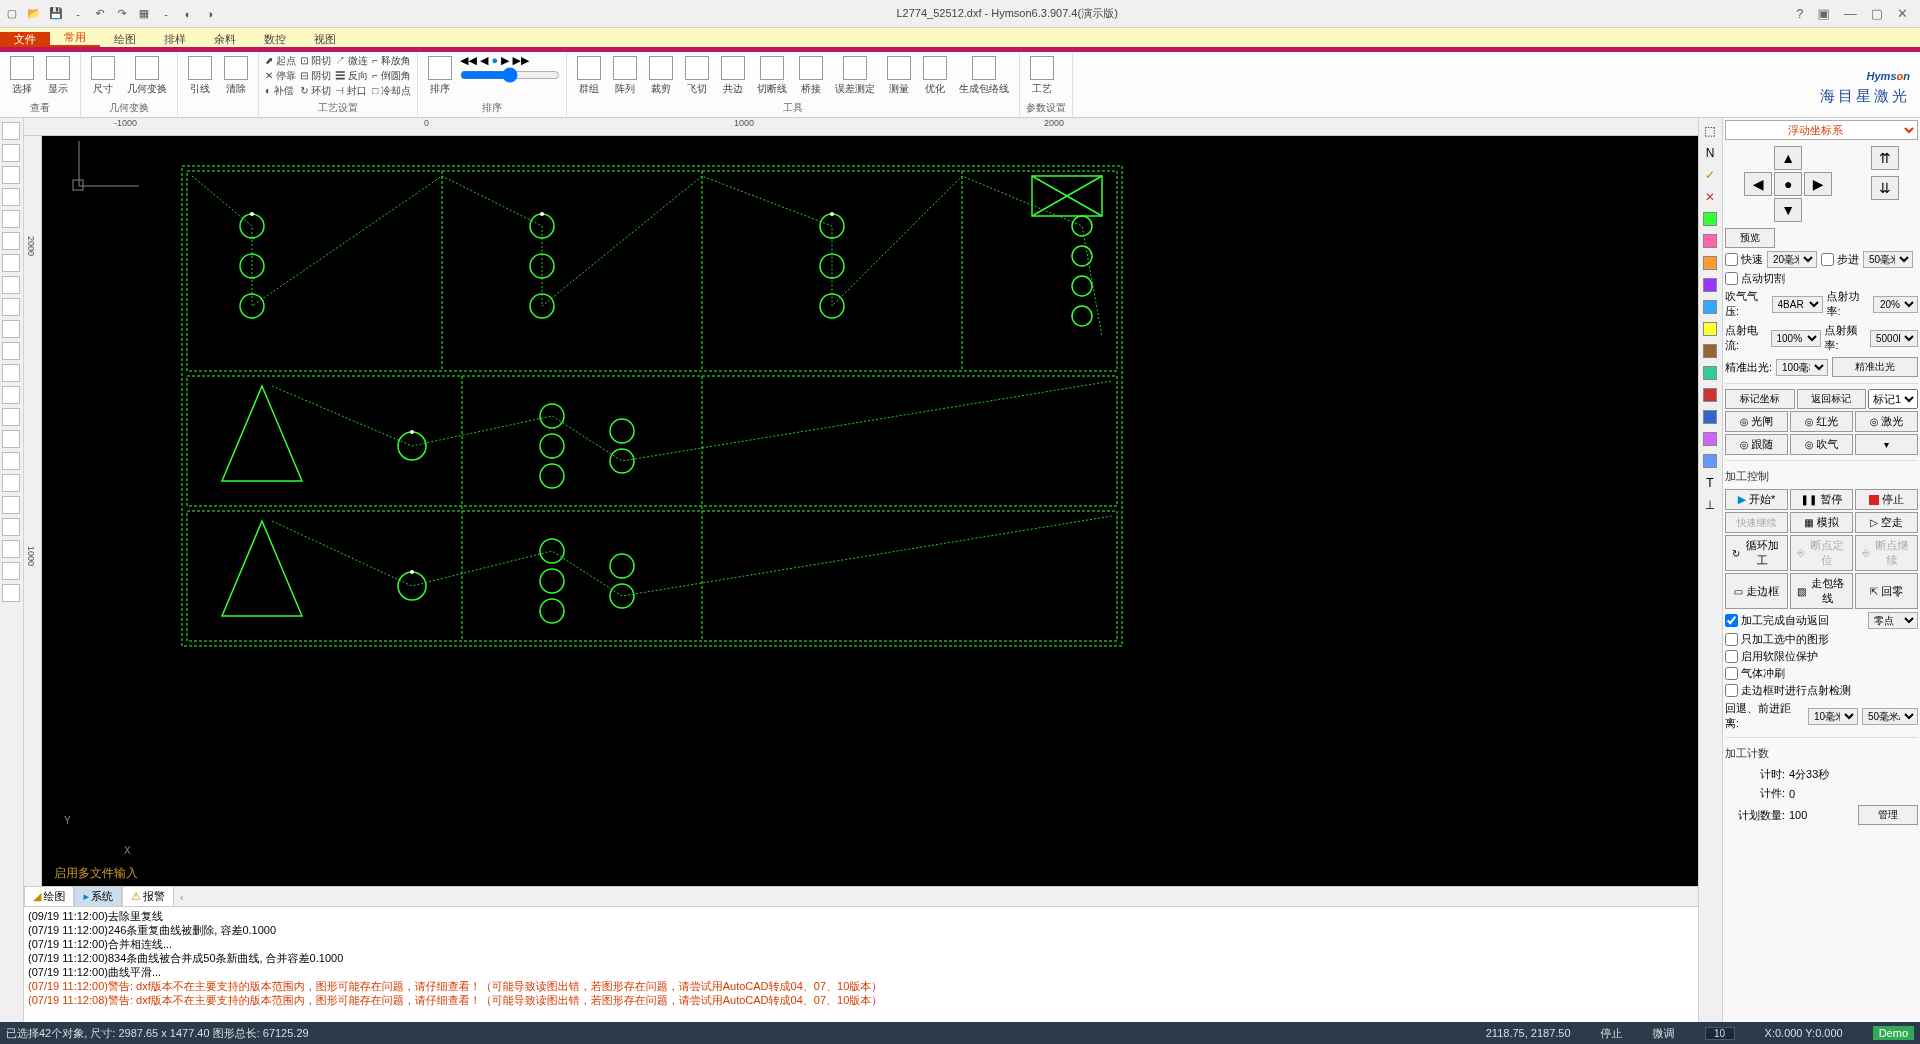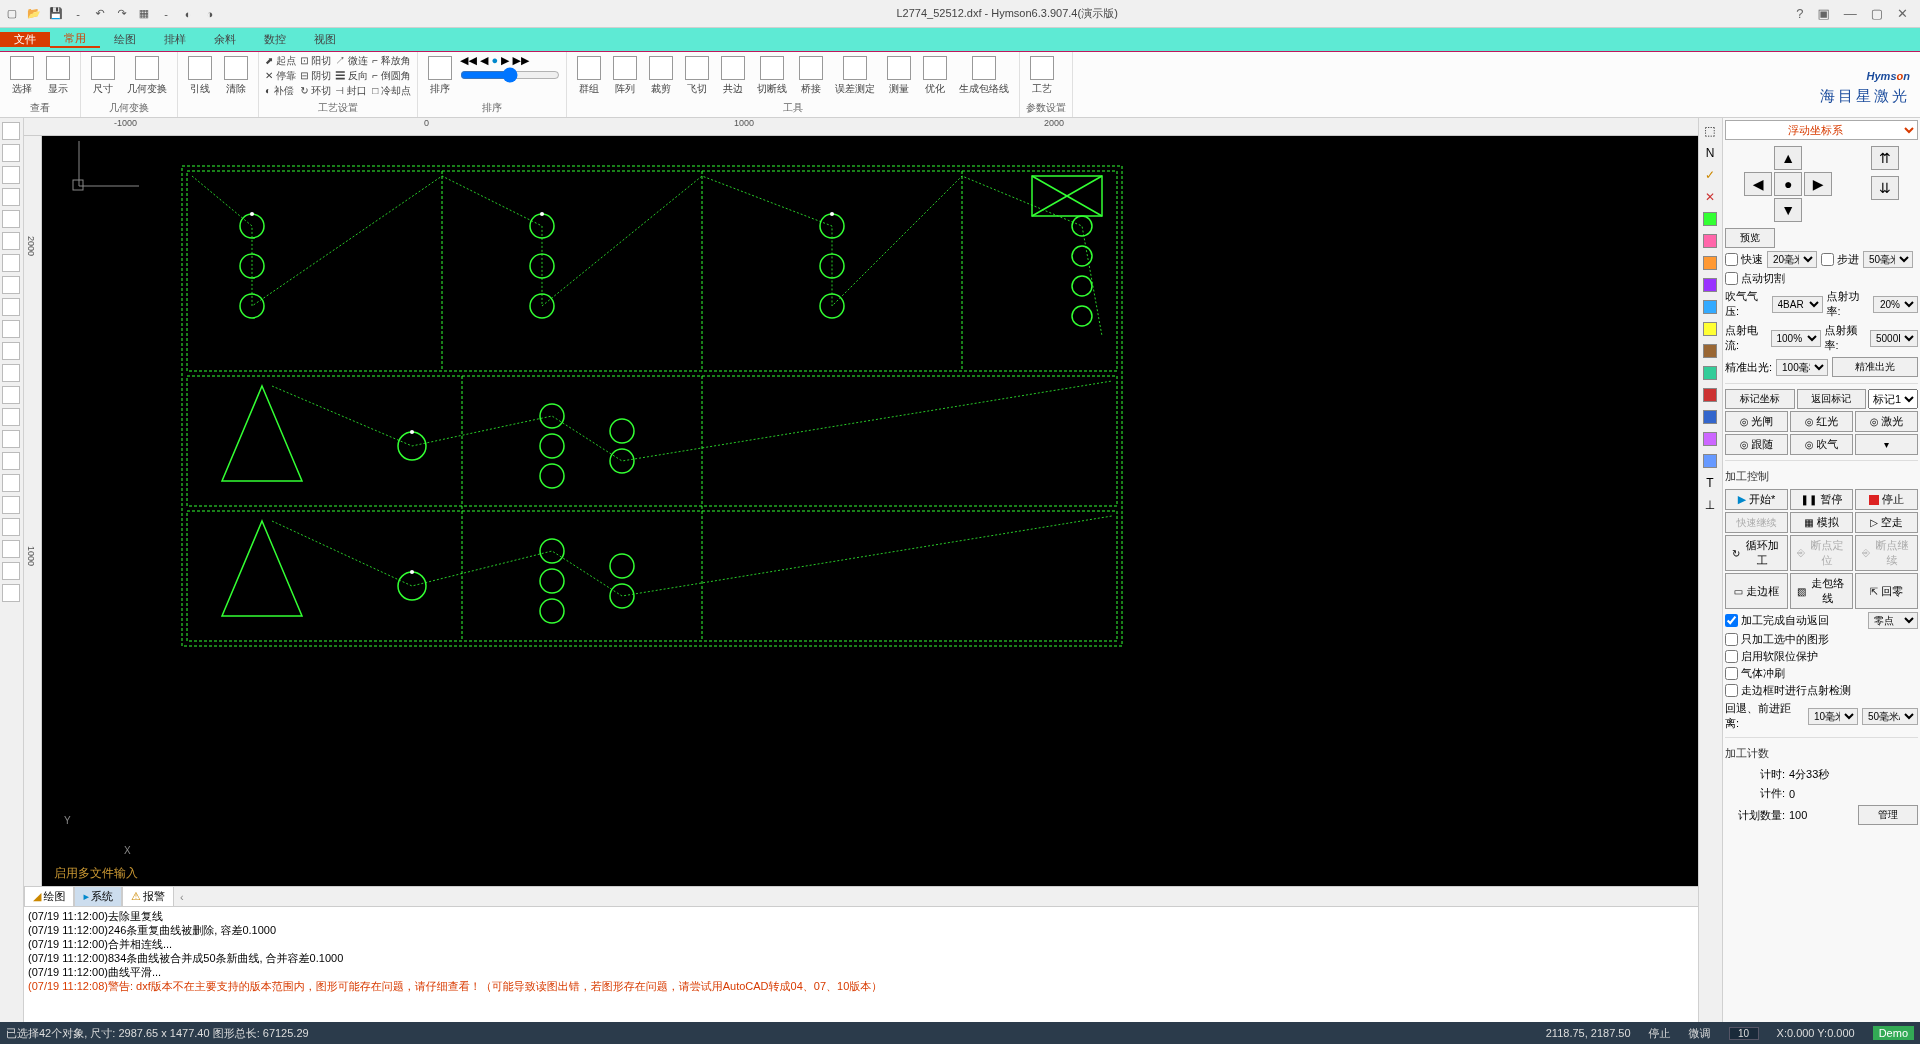--- a/index.html
+++ b/index.html
@@ -7,21 +7,21 @@
 
 
 .titlebar { height: 28px; background: #f0f0f0; display: flex; align-items: center; padding: 0 4px; border-bottom: 1px solid #d0d0d0; }
 .titlebar .qat { display: flex; gap: 6px; align-items: center; }
 .titlebar .qat span { width: 16px; height: 16px; display: flex; align-items: center; justify-content: center; color: #555; cursor: pointer; }
 .titlebar .title { flex: 1; text-align: center; color: #444; }
 .titlebar .winbtns { display: flex; gap: 14px; padding-right: 8px; }
 .titlebar .winbtns span { color: #666; cursor: pointer; font-size: 13px; }
 
 
-.menutabs { height: 24px; background: #5eead4; display: flex; align-items: center; border-bottom: 1px solid #be185d; }
+.menutabs { height: 24px; background: #fef9c3; display: flex; align-items: flex-end; border-bottom: 5px solid #be185d; }
 .menutabs .filetab { background: #d83b01; color: #fff; padding: 0 14px; display: flex; align-items: center; }
 .menutabs .tab { padding: 0 14px; display: flex; align-items: center; color: #444; cursor: pointer; }
 .menutabs .tab.active { color: #d83b01; border-bottom: 2px solid #d83b01; }
 
 
 .ribbon { height: 66px; background: #fcfcfc; display: flex; border-bottom: 1px solid #d0d0d0; position: relative; }
 .ribbon .group { border-right: 1px solid #e0e0e0; padding: 2px 6px; display: flex; flex-direction: column; justify-content: space-between; }
 .ribbon .group .items { display: flex; gap: 4px; align-items: flex-start; }
 .ribbon .group .label { text-align: center; color: #666; font-size: 10px; }
 .ribbon .bigbtn { display: flex; flex-direction: column; align-items: center; gap: 2px; padding: 2px 4px; cursor: pointer; }
@@ -72,21 +72,21 @@
 
 .bottomarea { display: flex; flex-direction: column; }
 .bottabs { height: 20px; background: #f0f0f0; display: flex; align-items: center; border-top: 1px solid #ccc; }
 .bottabs .btab { padding: 2px 8px; border: 1px solid #ccc; background: #fff; font-size: 10px; cursor: pointer; display: flex; align-items: center; gap: 2px; }
 .bottabs .btab.active { background: #cde; }
 .log { height: 116px; background: #fff; border-top: 1px solid #ccc; overflow-y: auto; padding: 2px 4px; font-size: 10px; line-height: 14px; }
 .log .warn { color: #d83b01; }
 
 
 .statusbar { height: 22px; background: #2b3b4b; color: #ddd; display: flex; align-items: center; padding: 0 6px; font-size: 10px; gap: 20px; }
-.statusbar .right { margin-left: auto; display: flex; gap: 18px; align-items: center; }
+.statusbar .right { margin-left: auto; display: flex; gap: 30px; align-items: center; }
 .statusbar .demo { background: #3a5; color: #fff; padding: 1px 6px; }
 .statusbar input { width: 30px; background: #1a2a3a; border: 1px solid #556; color: #ddd; font-size: 10px; text-align: center; }
 </style>
 </head>
 <body>
 
 <div class="titlebar">
   <div class="qat">
     <span>▢</span>
     <span>📂</span>
@@ -374,25 +374,26 @@
             <span style="color:#08c">▸</span>
             <span>系统</span>
           </div>
         <div class="btab">
             <span style="color:#c80">⚠</span>
             <span>报警</span>
           </div>
         <span style="padding:0 6px; color:#888; cursor:pointer;">‹</span>
       </div>
       <div class="log" id="log">
-          <div>(07/19 11:12:00)去除里复线</div>
+          <div>(09/19 11:12:00)去除里复线</div>
           <div>(07/19 11:12:00)246条重复曲线被删除, 容差0.1000</div>
           <div>(07/19 11:12:00)合并相连线...</div>
           <div>(07/19 11:12:00)834条曲线被合并成50条新曲线, 合并容差0.1000</div>
           <div>(07/19 11:12:00)曲线平滑...</div>
+          <div class="warn">(07/19 11:12:00)警告: dxf版本不在主要支持的版本范围内，图形可能存在问题，请仔细查看！（可能导致读图出错，若图形存在问题，请尝试用AutoCAD转成04、07、10版本）</div>
           <div class="warn">(07/19 11:12:08)警告: dxf版本不在主要支持的版本范围内，图形可能存在问题，请仔细查看！（可能导致读图出错，若图形存在问题，请尝试用AutoCAD转成04、07、10版本）</div>
         </div>
     </div>
   </div>
 
   <div class="midtool" id="midtool">
     <span>⬚</span>
     <span>N</span>
     <span style="color:#c80">✓</span>
     <span style="color:#c33">✕</span>

